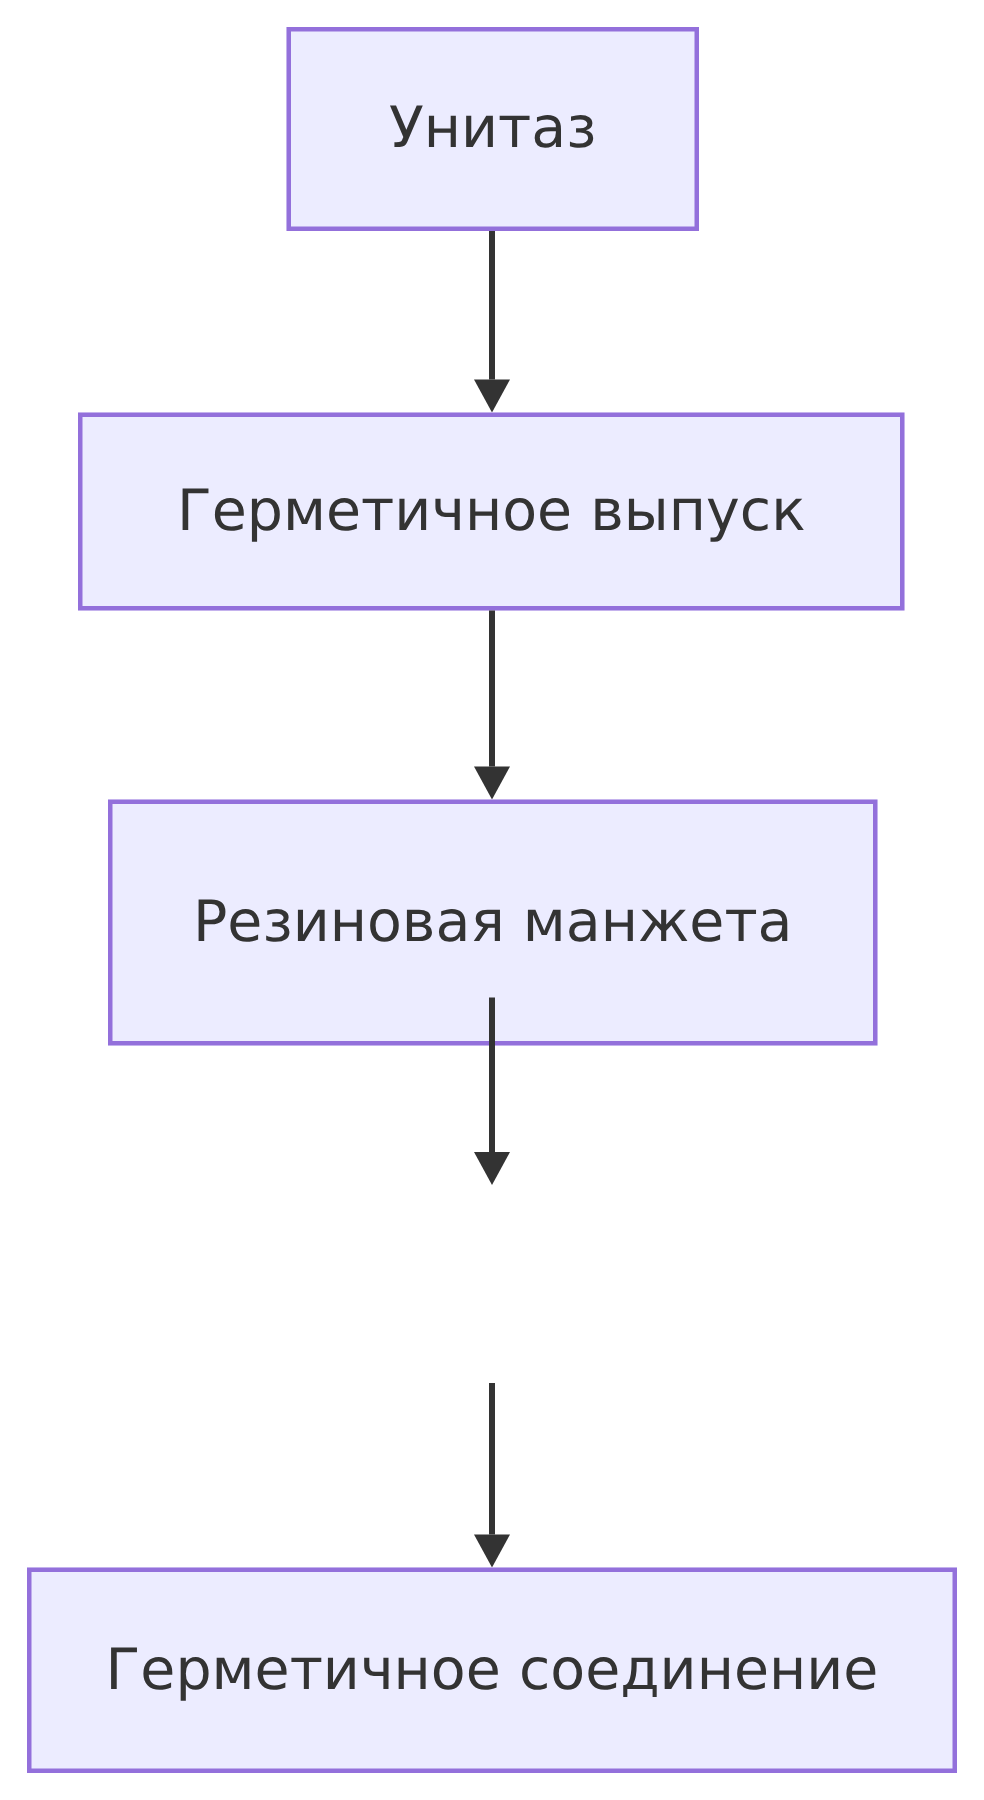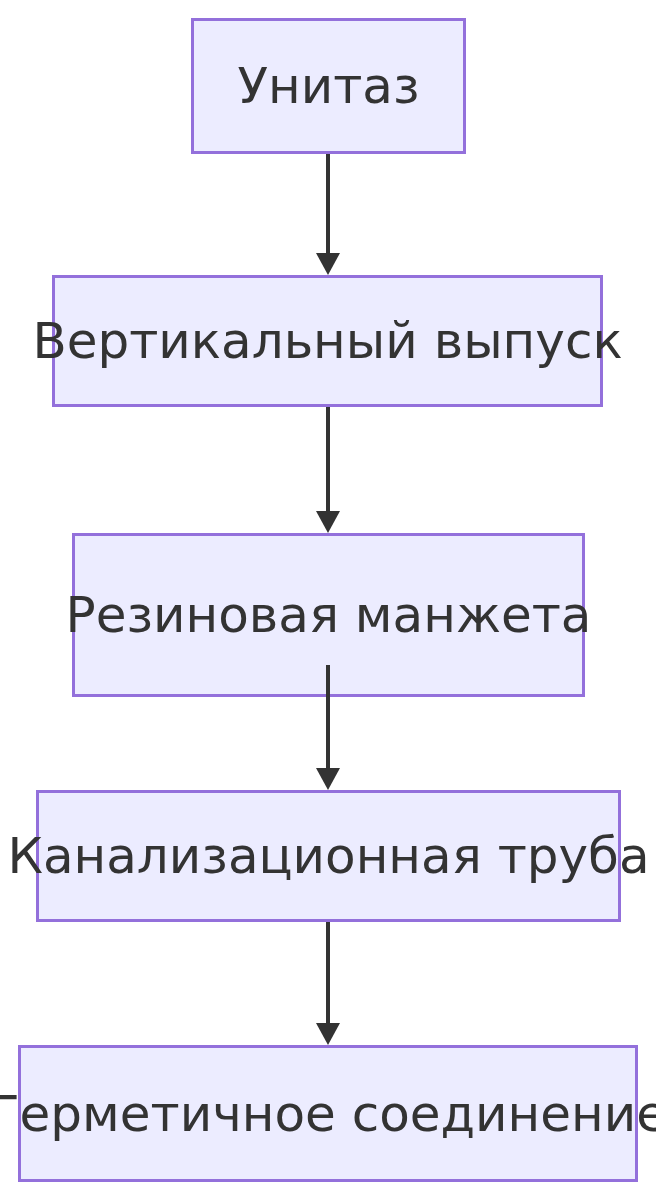--- a/index.html
+++ b/index.html
@@ -27,21 +27,21 @@
     position: absolute;
     background: var(--node-fill);
     border: 3px solid var(--node-border);
     display: flex;
     align-items: center;
     justify-content: center;
     text-align: center;
   }
   .node-label {
     color: var(--text);
-    font-size: 50px;
+    font-size: 38px;
     line-height: 1.2;
     white-space: nowrap;
   }
   .node-1 { left: 191px; top: 18px;   width: 275px; height: 136px; }
   .node-2 { left: 52px;  top: 275px;  width: 551px; height: 132px; }
   .node-3 { left: 72px;  top: 533px;  width: 513px; height: 164px; }
   .node-4 { left: 36px;  top: 790px;  width: 585px; height: 132px; }
   .node-5 { left: 18px;  top: 1045px; width: 620px; height: 137px; }
   .arrow {
     position: absolute;
@@ -77,40 +77,37 @@
   <div class="node node-1">
     <span class="node-label">Унитаз</span>
   </div>
 
   <div class="arrow arrow-1">
     <div class="arrow-line"></div>
     <div class="arrow-head"></div>
   </div>
 
   <div class="node node-2">
-    <span class="node-label">Вертикальный выпуск</span>
+    <span class="node-label">Герметичное выпуск</span>
   </div>
 
   <div class="arrow arrow-2">
     <div class="arrow-line"></div>
     <div class="arrow-head"></div>
   </div>
 
   <div class="node node-3">
     <span class="node-label">Резиновая манжета</span>
   </div>
 
   <div class="arrow arrow-3">
     <div class="arrow-line"></div>
     <div class="arrow-head"></div>
   </div>
 
-  <div class="node node-4">
-    <span class="node-label">Канализационная труба</span>
-  </div>
 
   <div class="arrow arrow-4">
     <div class="arrow-line"></div>
     <div class="arrow-head"></div>
   </div>
 
   <div class="node node-5">
     <span class="node-label">Герметичное соединение</span>
   </div>
 

